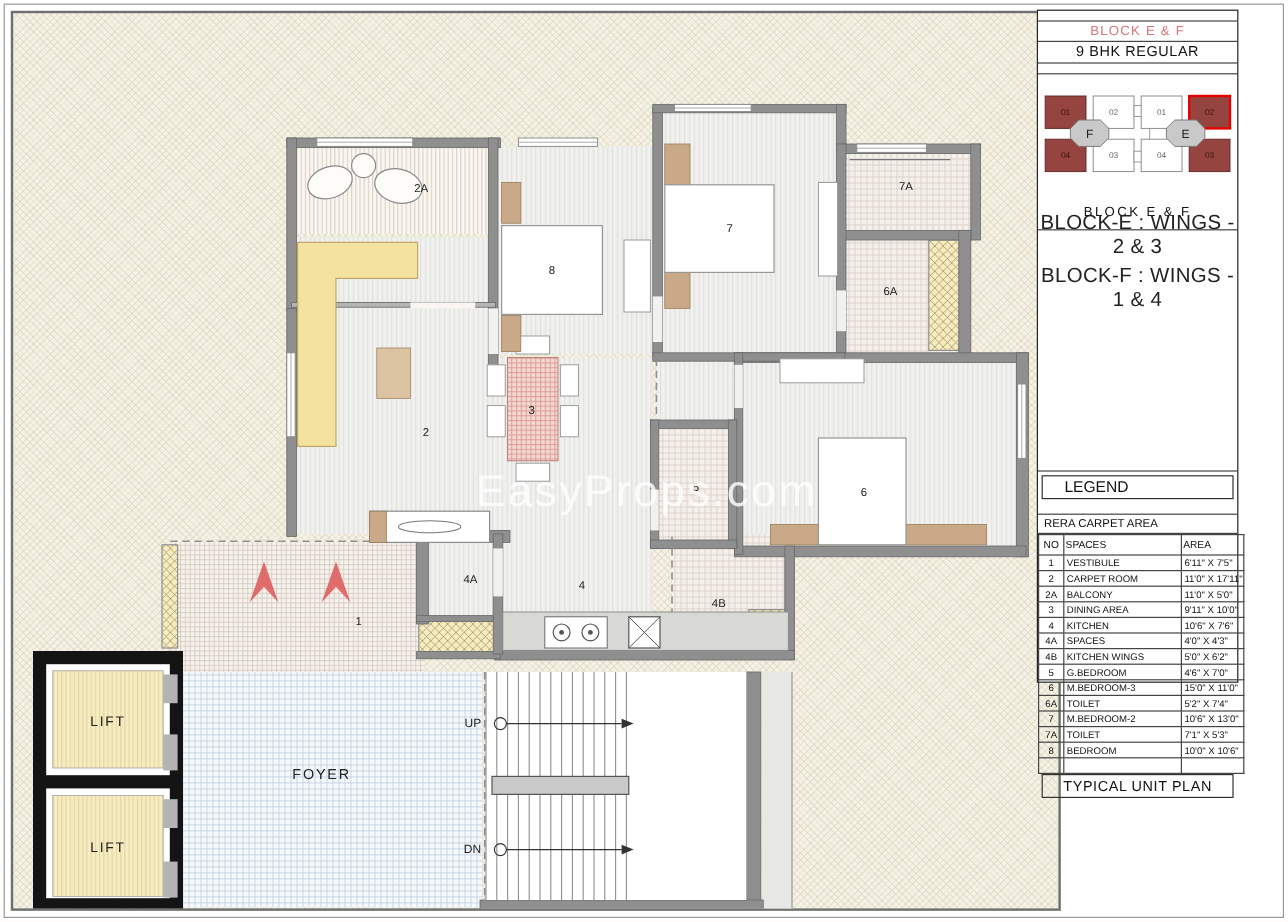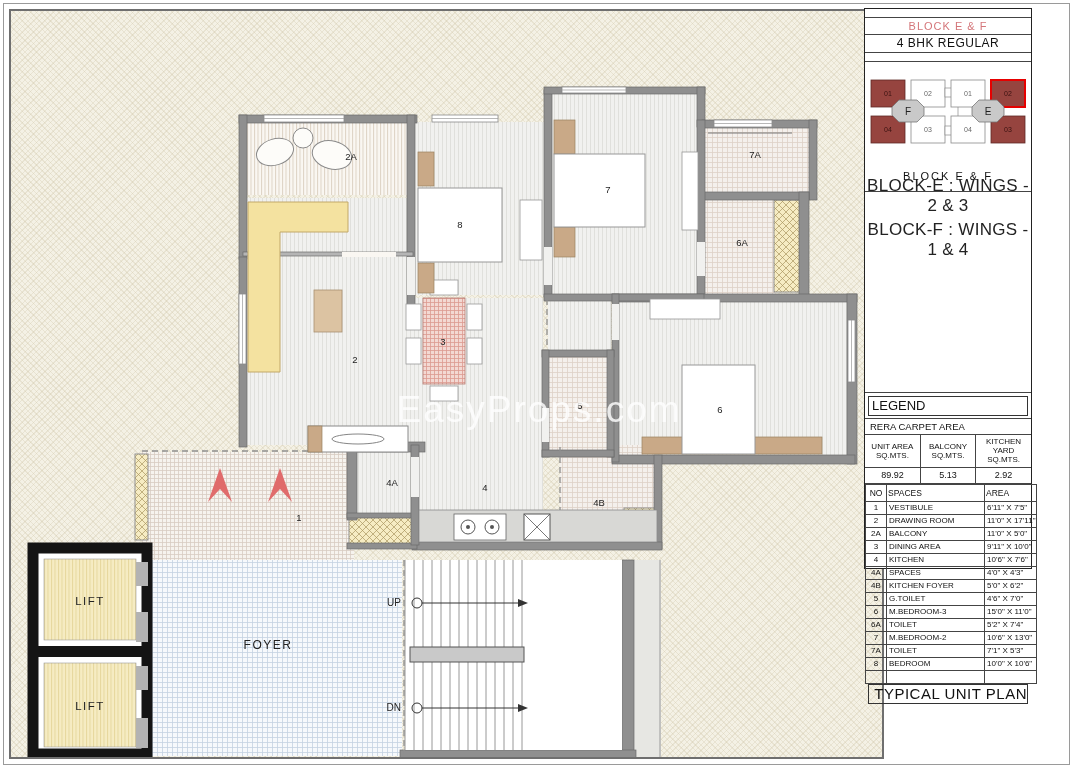--- a/index.html
+++ b/index.html
@@ -21,39 +21,39 @@
   .p-title-red{height:16px;line-height:16px;text-align:center;color:#d4767a;font-size:11px;
     letter-spacing:1px;border-bottom:1px solid #444;}
   .p-subtitle{height:17px;line-height:17px;text-align:center;color:#111;font-size:12px;
     letter-spacing:.5px;border-bottom:1px solid #444;}
   .p-keyplan{height:130px;border-bottom:1px solid #444;text-align:center;padding-top:6px;box-sizing:border-box;}
   .kp-caption{font-size:11px;letter-spacing:2px;color:#111;margin-top:2px;}
   .p-wings{height:52px;display:flex;flex-direction:column;justify-content:center;gap:4px;}
   .p-wings div{font-size:17px;color:#222;text-align:center;letter-spacing:.3px;}
   .p-flexA{height:148px;border-bottom:1px solid #444;}
   .p-legend-title{margin:3px 3px 0 3px;border:1px solid #333;height:18px;line-height:18px;
-    padding-left:3px;font-size:13px;color:#111;}
-  .p-legend-sub{margin-top:2px;border-top:1px solid #444;border-bottom:1px solid #444;height:15px;
+    padding-left:18px;font-size:13px;color:#111;}
+  .p-legend-sub{margin-top:12px;border-top:1px solid #444;border-bottom:1px solid #444;height:15px;
     line-height:15px;padding-left:5px;font-size:9.5px;color:#111;}
   table{border-collapse:collapse;}
   .p-legend-table{width:100%;table-layout:fixed;}
   .p-legend-table th{font-weight:normal;font-size:8px;color:#111;text-align:center;
     border-right:1px solid #444;border-bottom:1px solid #444;padding:2px 1px;line-height:1.15;}
   .p-legend-table th:last-child,.p-legend-table td:last-child{border-right:none;}
   .p-legend-table td{font-size:9px;color:#111;text-align:center;border-right:1px solid #444;
     border-bottom:1px solid #444;height:13px;}
   .p-gap2{height:56px;}
   .p-spaces{width:100%;table-layout:fixed;border-top:1px solid #444;}
   .p-spaces th{font-weight:normal;font-size:8.5px;color:#111;border:1px solid #444;height:14px;margin-top:26px;}
   .p-spaces td{font-size:8px;color:#111;border:1px solid #444;height:13px;padding:0 2px;box-sizing:border-box;}
   .p-spaces .c-no{width:18px;text-align:center;}
   .p-spaces .c-space{width:95px;text-align:left;}
   .p-spaces .c-area{width:49px;text-align:left;white-space:nowrap;}
   .p-footer{margin:auto 3px 3px 3px;border:1px solid #333;height:18px;line-height:18px;
-    text-align:right;font-size:15px;color:#111;letter-spacing:.5px;}
+    text-align:center;font-size:12px;color:#111;letter-spacing:.5px;}
 </style>
 </head>
 <body>
 
 <div class="sheet">
   <div class="sheet-border"></div>
 
   <div class="plan-panel">
     <svg class="plan-svg" width="871" height="746" viewBox="9 9 871 746">
       <defs>
@@ -323,21 +323,21 @@
         <text x="399" y="709" font-size="10" text-anchor="end">DN</text>
       </g>
 
       <text x="537" y="420" text-anchor="middle" font-family="Liberation Sans, sans-serif" font-size="37" letter-spacing="2" fill="#ffffff" opacity="0.82">EasyProps.com</text>
     </svg>
   </div>
 
   <div class="panel">
     <div class="p-row p-sp"></div>
     <div class="p-row p-title-red">BLOCK E &amp; F</div>
-    <div class="p-row p-subtitle">4 BHK REGULAR</div>
+    <div class="p-row p-subtitle">9 BHK REGULAR</div>
     <div class="p-row p-sp"></div>
 
     <div class="p-row p-keyplan">
       <svg width="162" height="96" viewBox="0 0 162 96">
         <g font-family="Liberation Sans, sans-serif" font-size="7" text-anchor="middle">
 
           <rect x="4" y="12" width="34" height="27" fill="#96443f" stroke="#5f2a27" stroke-width="0.8"></rect>
           <rect x="44" y="12" width="34" height="27" fill="#ffffff" stroke="#8a8a8a" stroke-width="0.8"></rect>
           <rect x="4" y="48" width="34" height="27" fill="#96443f" stroke="#5f2a27" stroke-width="0.8"></rect>
           <rect x="44" y="48" width="34" height="27" fill="#ffffff" stroke="#8a8a8a" stroke-width="0.8"></rect>
@@ -369,52 +369,38 @@
 
     <div class="p-row p-wings">
       <div>BLOCK-E : WINGS - 2 &amp; 3</div>
       <div>BLOCK-F : WINGS - 1 &amp; 4</div>
     </div>
 
     <div class="p-row p-flexA"></div>
 
     <div class="p-legend-title">LEGEND</div>
     <div class="p-legend-sub">RERA CARPET AREA</div>
-    <table class="p-legend-table">
-      <tbody>
-          <tr>
-        <th>UNIT AREA SQ.MTS.</th>
-        <th>BALCONY SQ.MTS.</th>
-        <th>KITCHEN YARD SQ.MTS.</th>
-      </tr>
-      <tr>
-        <td>89.92</td>
-        <td>5.13</td>
-        <td>2.92</td>
-      </tr>
-    </tbody>
-      </table>
 
     <div class="p-gap2"></div>
 
     <table class="p-spaces">
       <tbody>
           <tr>
         <th class="c-no">NO</th>
         <th class="c-space">SPACES</th>
         <th class="c-area">AREA</th>
       </tr>
       <tr>
             <td class="c-no">1</td>
             <td class="c-space">VESTIBULE</td>
             <td class="c-area">6'11" X 7'5"</td>
           </tr>
       <tr>
             <td class="c-no">2</td>
-            <td class="c-space">DRAWING ROOM</td>
+            <td class="c-space">CARPET ROOM</td>
             <td class="c-area">11'0" X 17'11"</td>
           </tr>
       <tr>
             <td class="c-no">2A</td>
             <td class="c-space">BALCONY</td>
             <td class="c-area">11'0" X 5'0"</td>
           </tr>
       <tr>
             <td class="c-no">3</td>
             <td class="c-space">DINING AREA</td>
@@ -425,26 +411,26 @@
             <td class="c-space">KITCHEN</td>
             <td class="c-area">10'6" X 7'6"</td>
           </tr>
       <tr>
             <td class="c-no">4A</td>
             <td class="c-space">SPACES</td>
             <td class="c-area">4'0" X 4'3"</td>
           </tr>
       <tr>
             <td class="c-no">4B</td>
-            <td class="c-space">KITCHEN FOYER</td>
+            <td class="c-space">KITCHEN WINGS</td>
             <td class="c-area">5'0" X 6'2"</td>
           </tr>
       <tr>
             <td class="c-no">5</td>
-            <td class="c-space">G.TOILET</td>
+            <td class="c-space">G.BEDROOM</td>
             <td class="c-area">4'6" X 7'0"</td>
           </tr>
       <tr>
             <td class="c-no">6</td>
             <td class="c-space">M.BEDROOM-3</td>
             <td class="c-area">15'0" X 11'0"</td>
           </tr>
       <tr>
             <td class="c-no">6A</td>
             <td class="c-space">TOILET</td>

